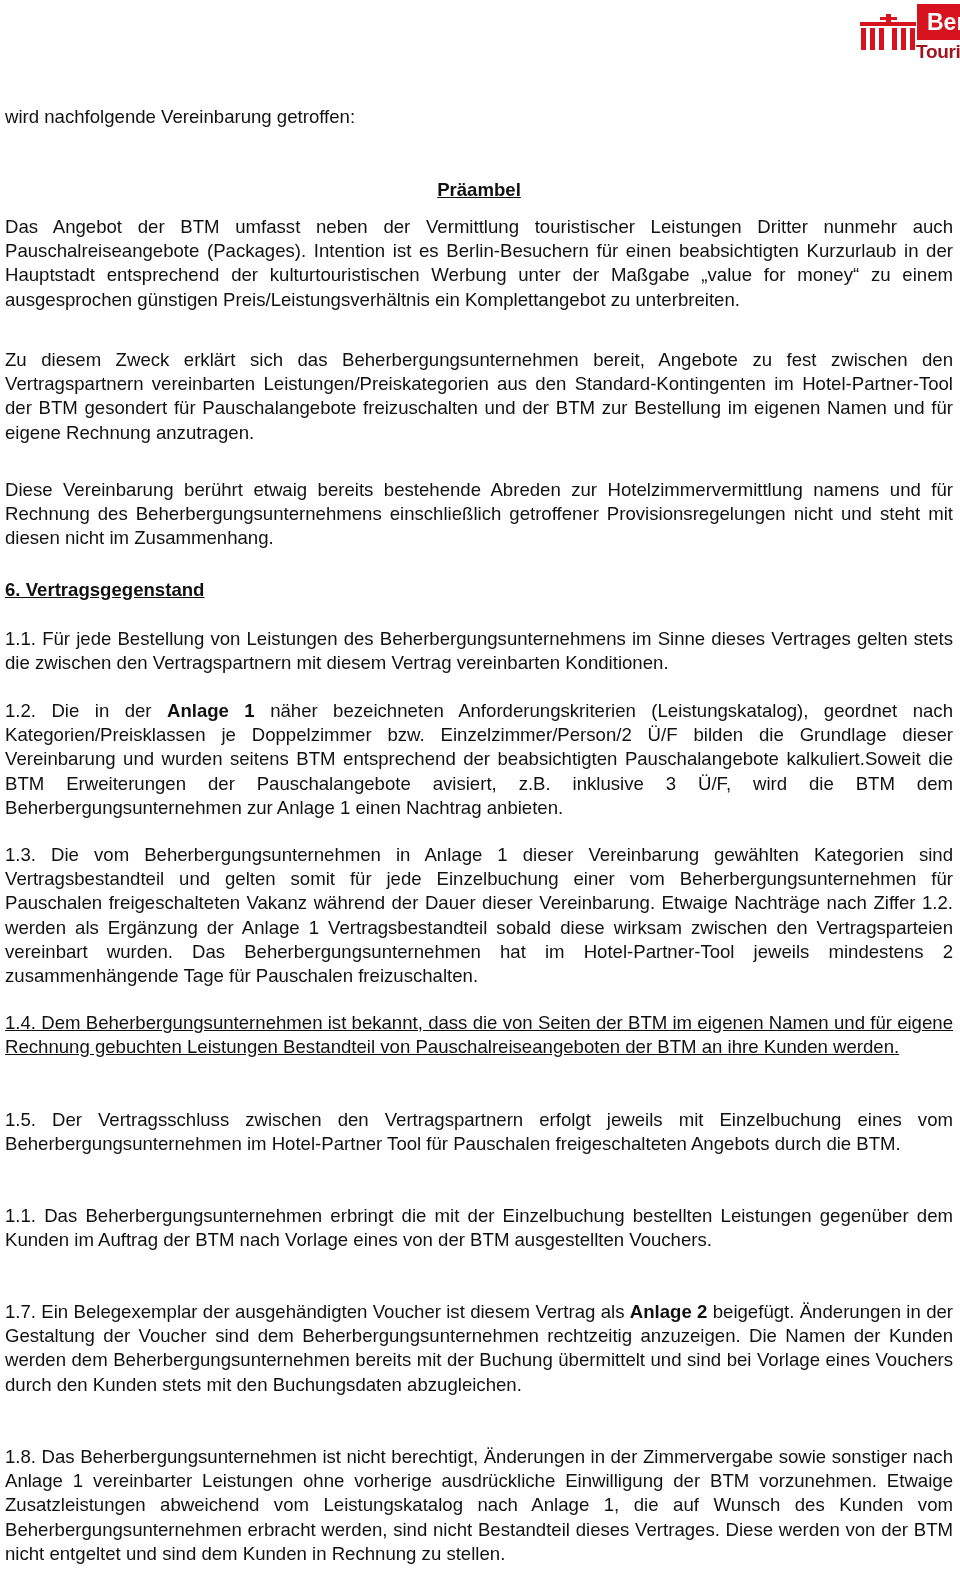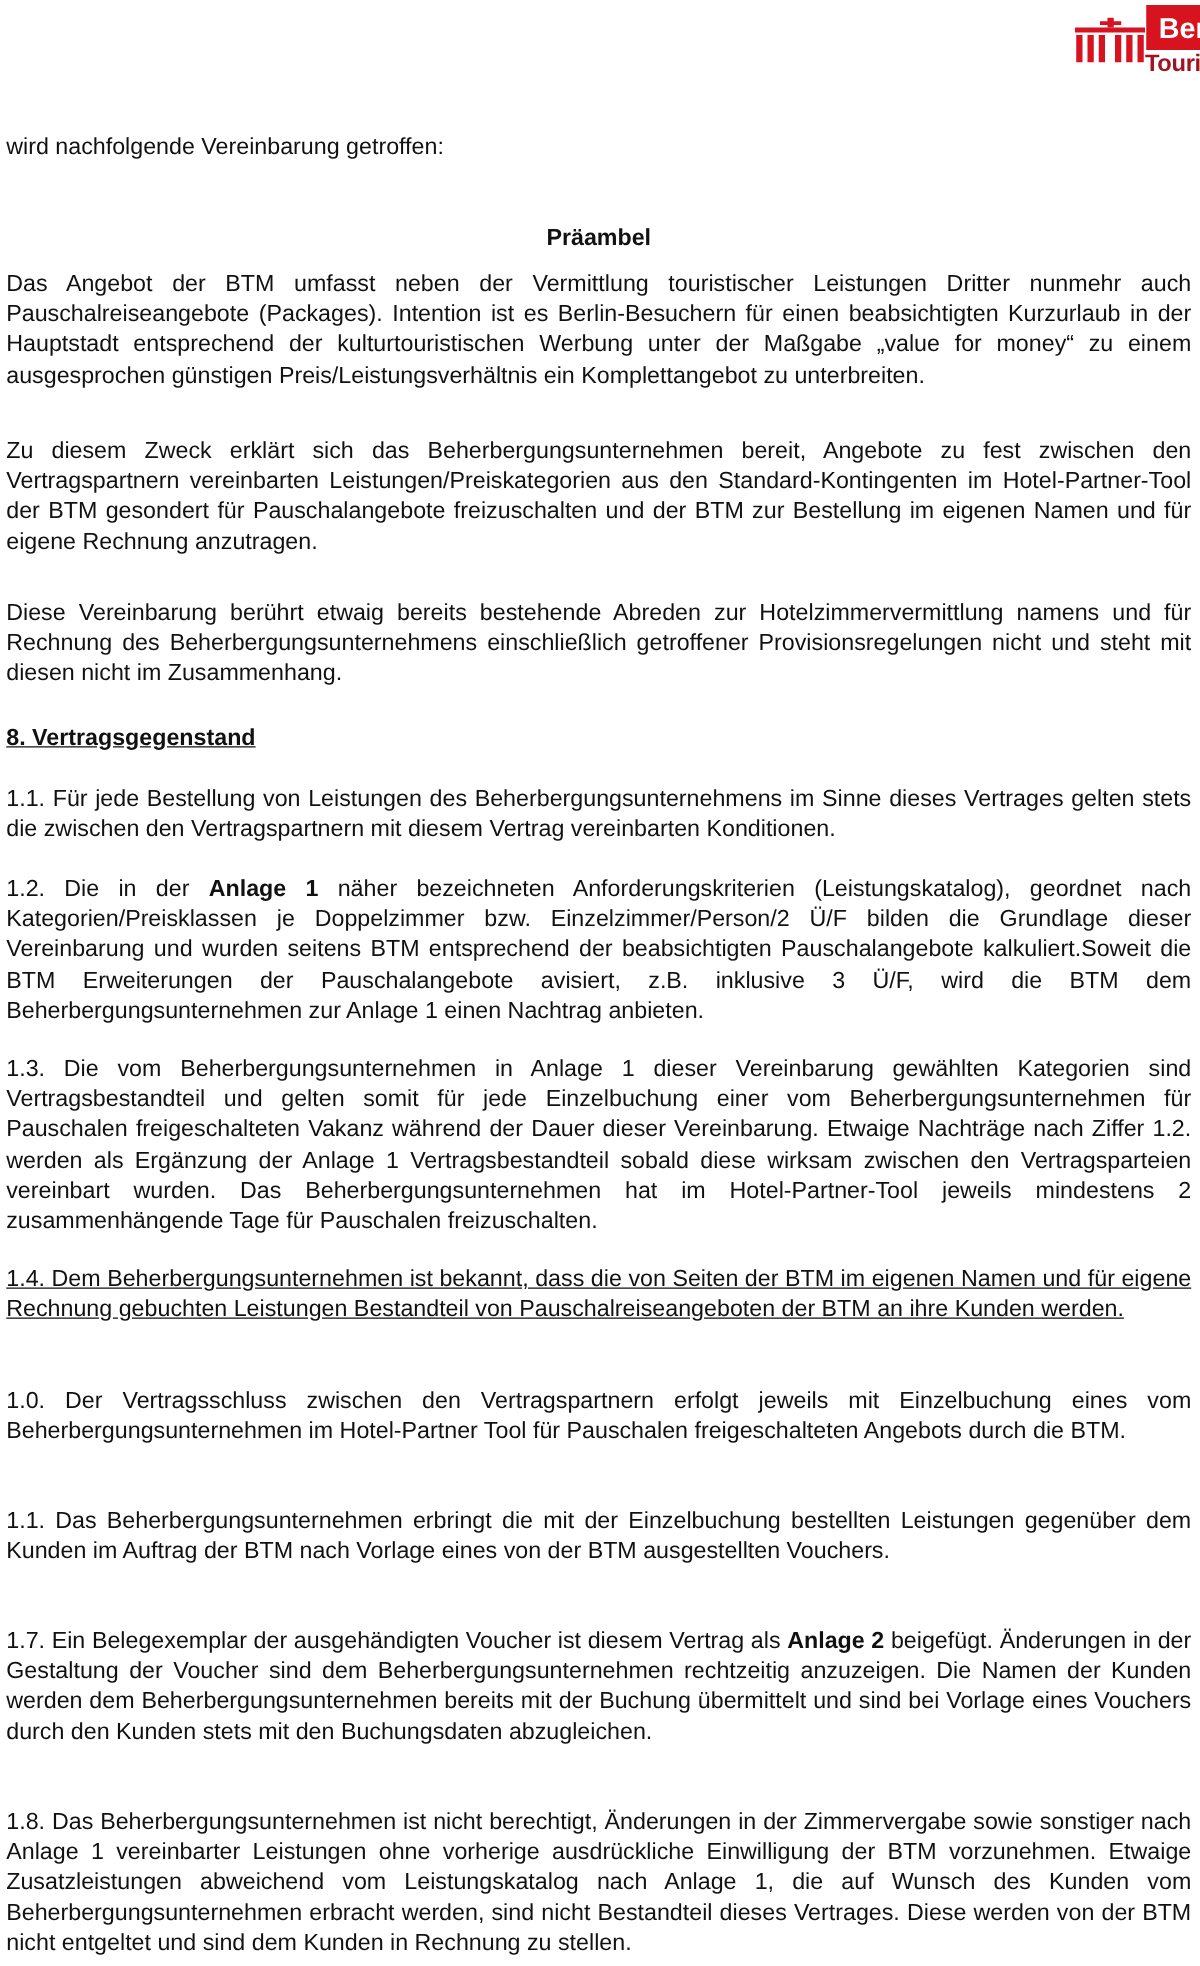--- a/index.html
+++ b/index.html
@@ -21,21 +21,21 @@
     position: absolute; left: 59px; top: 38px; font-family: "Liberation Sans", sans-serif;
     font-weight: bold; font-size: 19px; line-height: 24px; color: #a01420;
     white-space: nowrap; letter-spacing: -0.3px;
   }
   .logo .gate { position: absolute; left: 3px; top: 12px; width: 56px; height: 36px; }
 
   .doc { position: absolute; left: 5px; top: 0; width: 948px; font-size: 18.6px; line-height: 24.2px; }
   .p { position: absolute; left: 0; width: 948px; margin: 0; text-align: justify; }
   .heading-center {
     position: absolute; left: 0; width: 948px; text-align: center;
-    font-weight: bold; font-size: 18.6px;
+    font-weight: bold; text-decoration: underline; font-size: 18.6px;
   }
   .heading-left {
     position: absolute; left: 0; font-weight: bold; text-decoration: underline; font-size: 18.6px;
   }
   b { font-weight: bold; margin-top: 24px; }
 </style>
 </head>
 <body>
 
 <div class="logo">
@@ -57,27 +57,27 @@
 
 <div class="doc">
   <p class="p" style="top:105px;">wird nachfolgende Vereinbarung getroffen:</p>
 
   <div class="heading-center" style="top:178px;">Präambel</div>
 
   <p class="p" style="top:215px;">Das Angebot der BTM umfasst neben der Vermittlung touristischer Leistungen Dritter nunmehr auch Pauschalreiseangebote (Packages). Intention ist es Berlin-Besuchern für einen beabsichtigten Kurzurlaub in der Hauptstadt entsprechend der kulturtouristischen Werbung unter der Maßgabe „value for money“ zu einem ausgesprochen günstigen Preis/Leistungsverhältnis ein Komplettangebot zu unterbreiten.</p>
   <p class="p" style="top:348px;">Zu diesem Zweck erklärt sich das Beherbergungsunternehmen bereit, Angebote zu fest zwischen den Vertragspartnern vereinbarten Leistungen/Preiskategorien aus den Standard-Kontingenten im Hotel-Partner-Tool der BTM gesondert für Pauschalangebote freizuschalten und der BTM zur Bestellung im eigenen Namen und für eigene Rechnung anzutragen.</p>
   <p class="p" style="top:457px;margin-top:21px;">Diese Vereinbarung berührt etwaig bereits bestehende Abreden zur Hotelzimmervermittlung namens und für Rechnung des Beherbergungsunternehmens einschließlich getroffener Provisionsregelungen nicht und steht mit diesen nicht im Zusammenhang.</p>
 
-  <div class="heading-left" style="top:578px;">8. Vertragsgegenstand</div>
+  <div class="heading-left" style="top:578px;">6. Vertragsgegenstand</div>
 
   <p class="p" style="top:627px;">1.1. Für jede Bestellung von Leistungen des Beherbergungsunternehmens im Sinne dieses Vertrages gelten stets die zwischen den Vertragspartnern mit diesem Vertrag vereinbarten Konditionen.</p>
 
   <p class="p" style="top:699px;"><span>1.2. Die in der </span><b>Anlage 1</b><span> näher bezeichneten Anforderungskriterien (Leistungskatalog), geordnet nach Kategorien/Preisklassen je Doppelzimmer bzw. Einzelzimmer/Person/2 Ü/F bilden die Grundlage dieser Vereinbarung und wurden seitens BTM entsprechend der beabsichtigten Pauschalangebote kalkuliert.Soweit die BTM Erweiterungen der Pauschalangebote avisiert, z.B. inklusive 3 Ü/F, wird die BTM dem Beherbergungsunternehmen zur Anlage 1 einen Nachtrag anbieten.</span></p>
 
   <p class="p" style="top:843px;">1.3. Die vom Beherbergungsunternehmen in Anlage 1 dieser Vereinbarung gewählten Kategorien sind Vertragsbestandteil und gelten somit für jede Einzelbuchung einer vom Beherbergungsunternehmen für Pauschalen freigeschalteten Vakanz während der Dauer dieser Vereinbarung. Etwaige Nachträge nach Ziffer 1.2. werden als Ergänzung der Anlage 1 Vertragsbestandteil sobald diese wirksam zwischen den Vertragsparteien vereinbart wurden. Das Beherbergungsunternehmen hat im Hotel-Partner-Tool jeweils mindestens 2 zusammenhängende Tage für Pauschalen freizuschalten.</p>
   <p class="p" style="top:1011px;text-decoration:underline;">1.4. Dem Beherbergungsunternehmen ist bekannt, dass die von Seiten der BTM im eigenen Namen und für eigene Rechnung gebuchten Leistungen Bestandteil von Pauschalreiseangeboten der BTM an ihre Kunden werden.</p>
-  <p class="p" style="top:1108px;">1.0. Der Vertragsschluss zwischen den Vertragspartnern erfolgt jeweils mit Einzelbuchung eines vom Beherbergungsunternehmen im Hotel-Partner Tool für Pauschalen freigeschalteten Angebots durch die BTM.</p>
+  <p class="p" style="top:1108px;">1.5. Der Vertragsschluss zwischen den Vertragspartnern erfolgt jeweils mit Einzelbuchung eines vom Beherbergungsunternehmen im Hotel-Partner Tool für Pauschalen freigeschalteten Angebots durch die BTM.</p>
   <p class="p" style="top:1204px;">1.1. Das Beherbergungsunternehmen erbringt die mit der Einzelbuchung bestellten Leistungen gegenüber dem Kunden im Auftrag der BTM nach Vorlage eines von der BTM ausgestellten Vouchers.</p>
 
   <p class="p" style="top:1300px;"><span>1.7. Ein Belegexemplar der ausgehändigten Voucher ist diesem Vertrag als </span><b>Anlage 2</b><span> beigefügt. Änderungen in der Gestaltung der Voucher sind dem Beherbergungsunternehmen rechtzeitig anzuzeigen. Die Namen der Kunden werden dem Beherbergungsunternehmen bereits mit der Buchung übermittelt und sind bei Vorlage eines Vouchers durch den Kunden stets mit den Buchungsdaten abzugleichen.</span></p>
 
   <p class="p" style="top:1445px;">1.8. Das Beherbergungsunternehmen ist nicht berechtigt, Änderungen in der Zimmervergabe sowie sonstiger nach Anlage 1 vereinbarter Leistungen ohne vorherige ausdrückliche Einwilligung der BTM vorzunehmen. Etwaige Zusatzleistungen abweichend vom Leistungskatalog nach Anlage 1, die auf Wunsch des Kunden vom Beherbergungsunternehmen erbracht werden, sind nicht Bestandteil dieses Vertrages. Diese werden von der BTM nicht entgeltet und sind dem Kunden in Rechnung zu stellen.</p>
 </div>
 
 </body></html>

